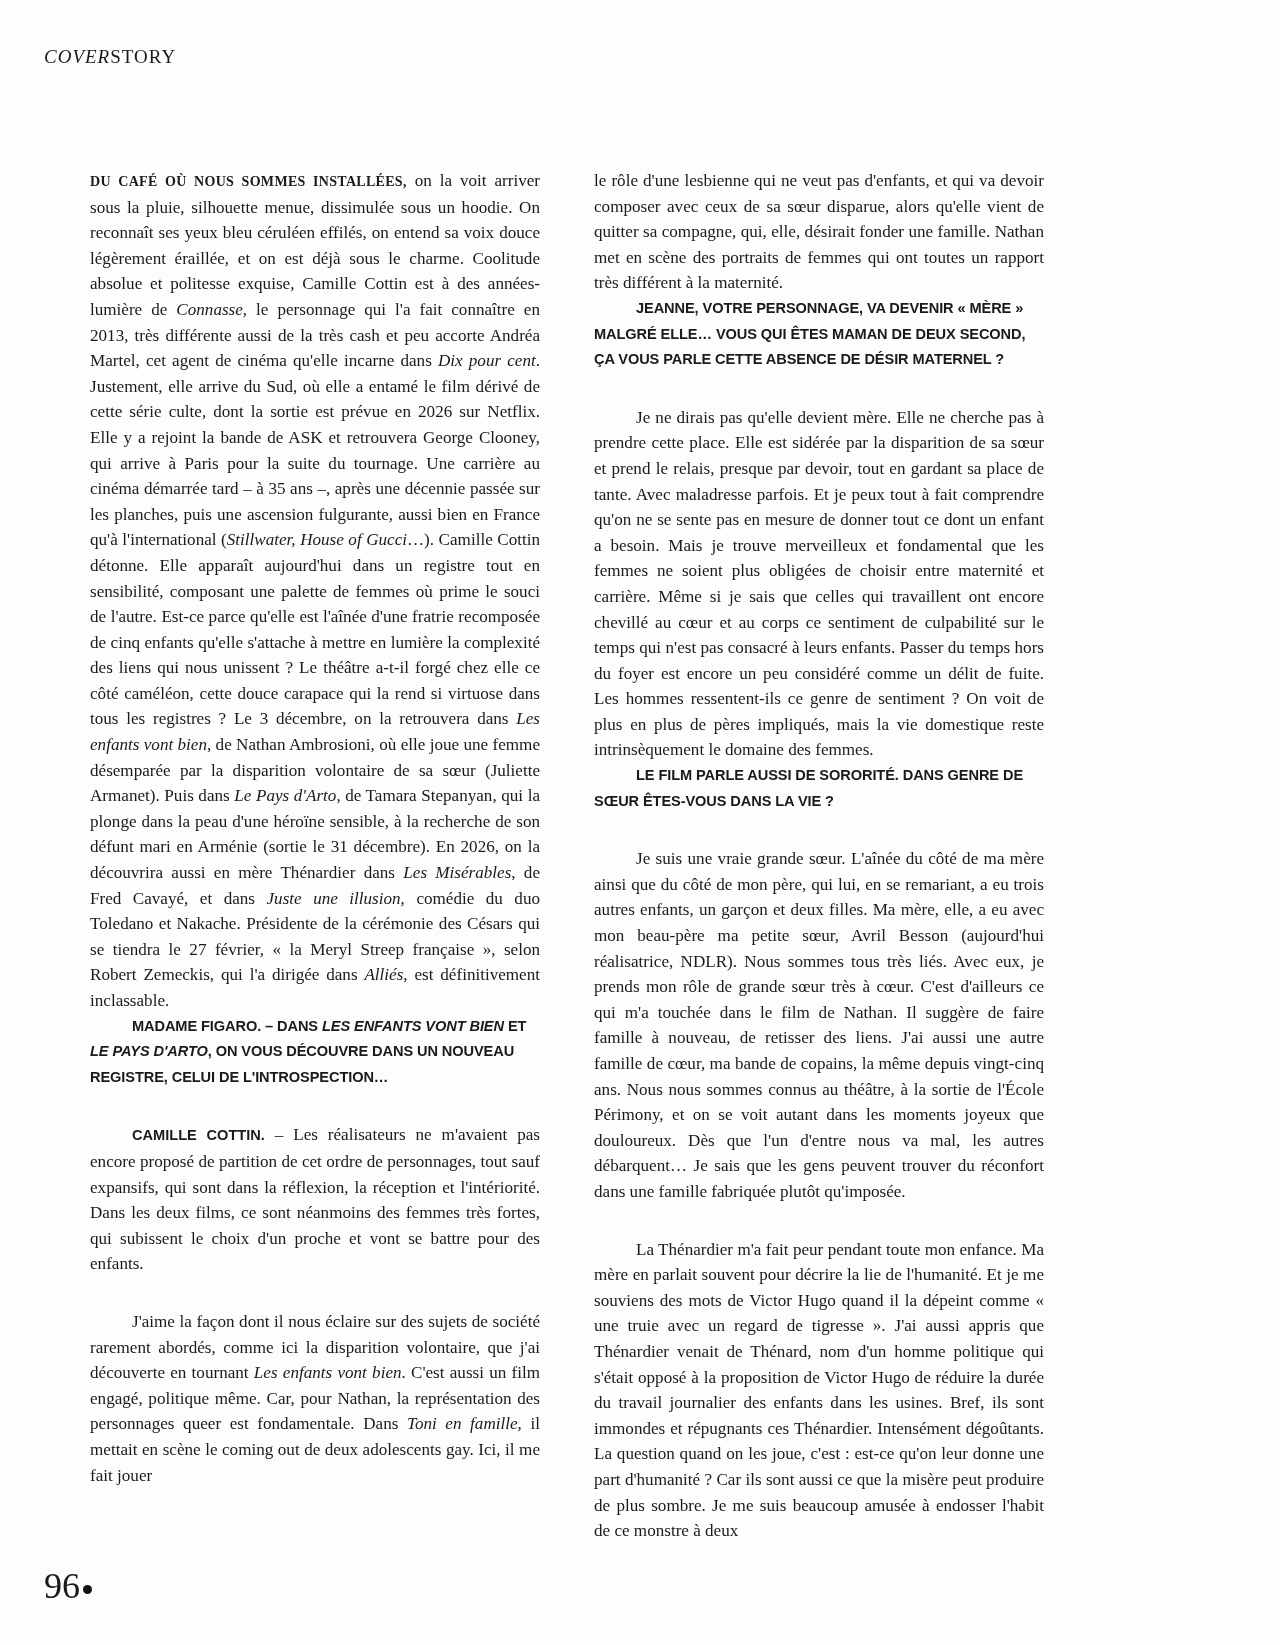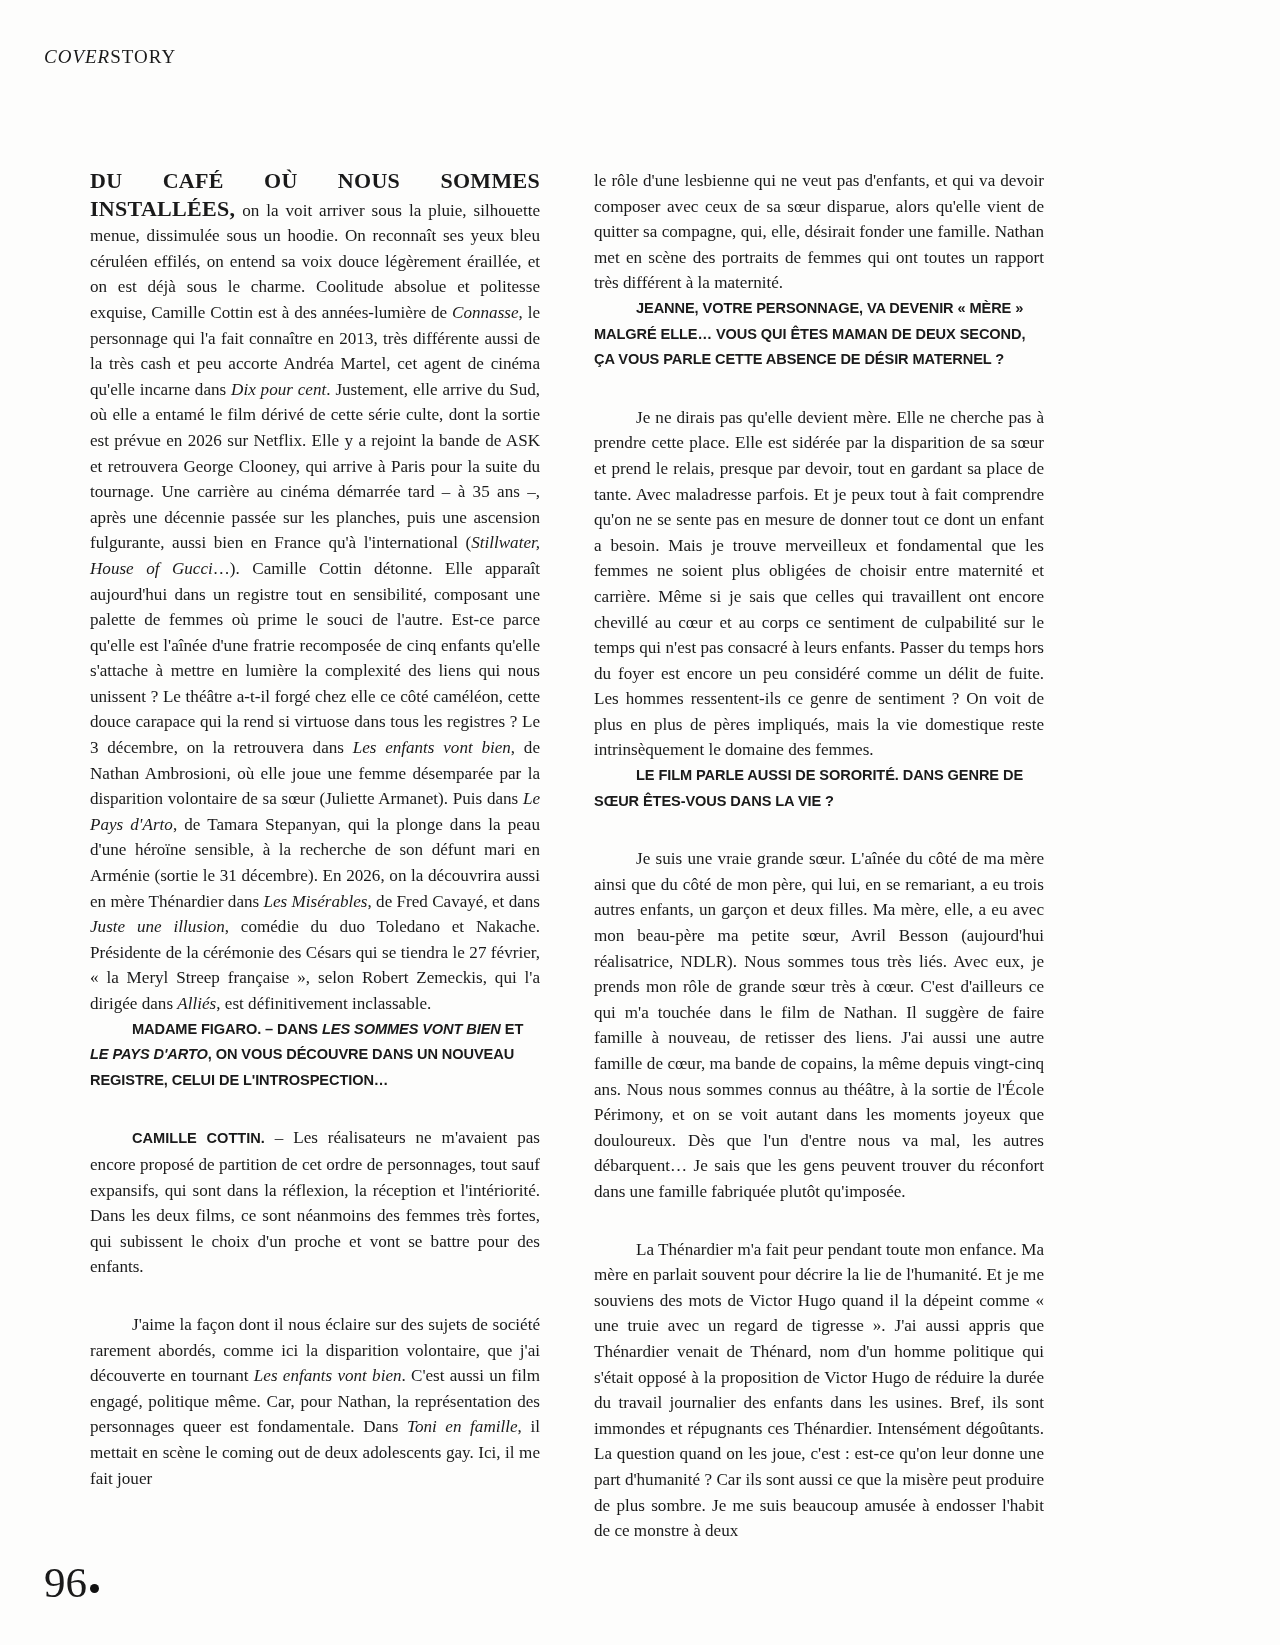--- a/index.html
+++ b/index.html
@@ -61,37 +61,37 @@
   }
   p + p { margin-top: 0; }
   .indent { text-indent: 42px; margin-top: 32px; }
   .dropcap-para {
     text-indent: 0;
   }
   .lead-title {
     font-variant: small-caps;
     font-weight: 700;
     letter-spacing: 0.3px;
-    font-size: 22px;
+    font-size: 14px;
   }
   .question {
     font-family: "Liberation Sans", sans-serif;
     font-weight: 700;
     font-size: 14.6px;
     line-height: 25.6px;
     text-align: left;
     letter-spacing: -0.1px;
     text-indent: 42px;
   }
   .folio {
     position: absolute;
     left: 44px;
     bottom: 38px;
     font-family: "Liberation Serif", serif;
-    font-size: 43px;
+    font-size: 36px;
     letter-spacing: 0px;
   }
   .folio .dot {
     display: inline-block;
     width: 9px;
     height: 9px;
     border-radius: 50%;
     background: #111;
     margin-left: 3px;
     vertical-align: 4px;
@@ -105,21 +105,21 @@
   <div class="header">
     <span class="cover">COVER</span><span class="story">STORY</span>
   </div>
 
   <div class="columns">
 
     <div class="col">
 
       <p class="dropcap-para"><span class="lead-title">DU CAFÉ OÙ NOUS SOMMES INSTALLÉES,</span><span> on la voit arriver sous la pluie, silhouette menue, dissimulée sous un hoodie. On reconnaît ses yeux bleu céruléen effilés, on entend sa voix douce légèrement éraillée, et on est déjà sous le charme. Coolitude absolue et politesse exquise, Camille Cottin est à des années-lumière de <i>Connasse</i>, le personnage qui l'a fait connaître en 2013, très différente aussi de la très cash et peu accorte Andréa Martel, cet agent de cinéma qu'elle incarne dans <i>Dix pour cent</i>. Justement, elle arrive du Sud, où elle a entamé le film dérivé de cette série culte, dont la sortie est prévue en 2026 sur Netflix. Elle y a rejoint la bande de ASK et retrouvera George Clooney, qui arrive à Paris pour la suite du tournage. Une carrière au cinéma démarrée tard – à 35 ans –, après une décennie passée sur les planches, puis une ascension fulgurante, aussi bien en France qu'à l'international (<i>Stillwater, House of Gucci</i>…). Camille Cottin détonne. Elle apparaît aujourd'hui dans un registre tout en sensibilité, composant une palette de femmes où prime le souci de l'autre. Est-ce parce qu'elle est l'aînée d'une fratrie recomposée de cinq enfants qu'elle s'attache à mettre en lumière la complexité des liens qui nous unissent ? Le théâtre a-t-il forgé chez elle ce côté caméléon, cette douce carapace qui la rend si virtuose dans tous les registres ? Le 3 décembre, on la retrouvera dans <i>Les enfants <i>vont bien</i></i>, de Nathan Ambrosioni, où elle joue une femme désemparée par la disparition volontaire de sa sœur (Juliette Armanet). Puis dans <i>Le Pays d'Arto</i>, de Tamara Stepanyan, qui la plonge dans la peau d'une héroïne sensible, à la recherche de son défunt mari en Arménie (sortie le 31 décembre). En 2026, on la découvrira aussi en mère Thénardier dans <i>Les Misérables</i>, de Fred Cavayé, et dans <i>Juste une illusion</i>, comédie du duo Toledano et Nakache. Présidente de la cérémonie des Césars qui se tiendra le 27 février, « la Meryl Streep française », selon Robert Zemeckis, qui l'a dirigée dans <i>Alliés</i>, est définitivement inclassable.</span></p>
 
-      <p class="question">MADAME FIGARO. – DANS <i>LES SOMMES VONT BIEN</i> ET <i>LE PAYS D'ARTO</i>, ON VOUS DÉCOUVRE DANS UN NOUVEAU REGISTRE, CELUI DE L'INTROSPECTION…</p>
+      <p class="question">MADAME FIGARO. – DANS <i>LES ENFANTS VONT BIEN</i> ET <i>LE PAYS D'ARTO</i>, ON VOUS DÉCOUVRE DANS UN NOUVEAU REGISTRE, CELUI DE L'INTROSPECTION…</p>
 
       <p class="indent"><span style="font-family:'Liberation Sans',sans-serif;font-weight:700;font-size:14.6px;">CAMILLE COTTIN.</span><span> – Les réalisateurs ne m'avaient pas encore proposé de partition de cet ordre de personnages, tout sauf expansifs, qui sont dans la réflexion, la réception et l'intériorité. Dans les deux films, ce sont néanmoins des femmes très fortes, qui subissent le choix d'un proche et vont se battre pour des enfants.</span></p>
 
 
       <p class="indent">J'aime la façon dont il nous éclaire sur des sujets de société rarement abordés, comme ici la disparition volontaire, que j'ai découverte en tournant <i>Les enfants <i>vont bien</i></i>. C'est aussi un film engagé, politique même. Car, pour Nathan, la représentation des personnages queer est fondamentale. Dans <i>Toni en famille</i>, il mettait en scène le coming out de deux adolescents gay. Ici, il me fait jouer</p>
 
     </div>
 
     <div class="col">
 

